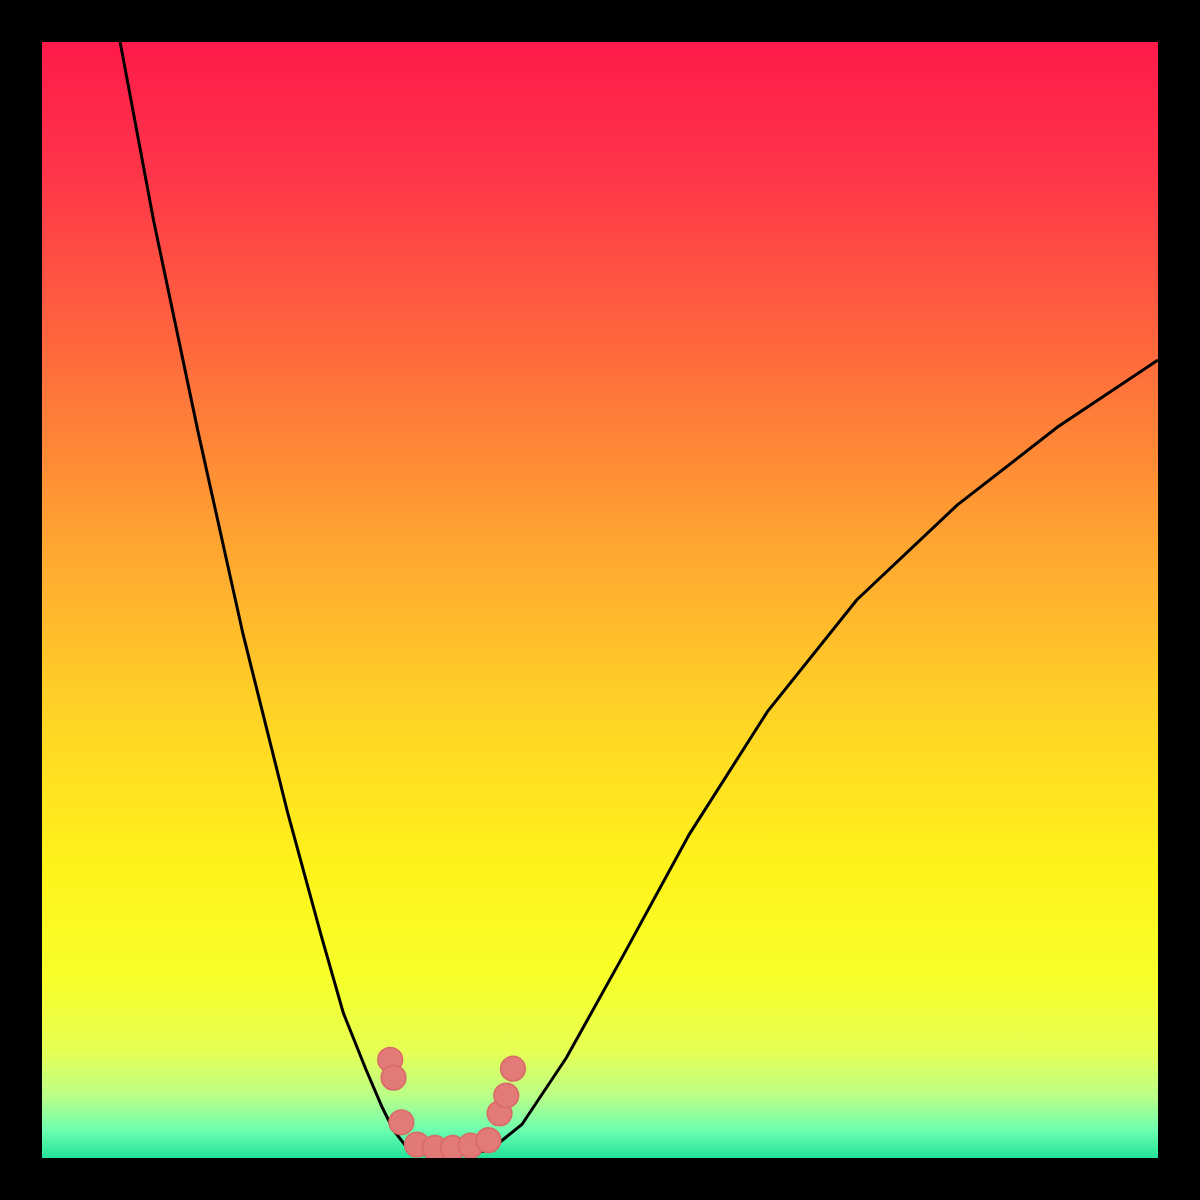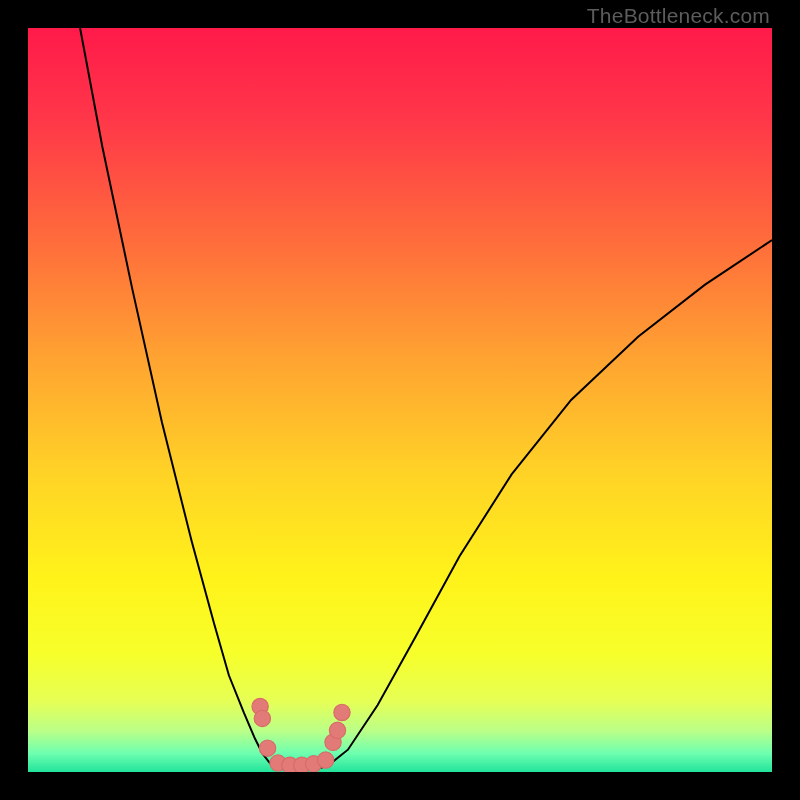--- a/index.html
+++ b/index.html
@@ -39,21 +39,20 @@
     right: 30px;
     color: #5c5c5c;
     font-size: 21px;
     letter-spacing: 0.2px;
   }
 </style>
 </head>
 <body>
 
 <div class="frame">
-  <div class="watermark">TheBottleneck.com</div>
   <div class="plot-area">
     <svg class="gradient" viewBox="0 0 100 100" preserveAspectRatio="none">
       <defs>
         <linearGradient id="bg-grad" x1="0" y1="0" x2="0" y2="1">
             <stop offset="0%" stop-color="#ff1a4a"></stop>
             <stop offset="12%" stop-color="#ff3649"></stop>
             <stop offset="28.000000000000004%" stop-color="#ff6a3c"></stop>
             <stop offset="45%" stop-color="#ffa531"></stop>
             <stop offset="60%" stop-color="#ffd326"></stop>
             <stop offset="74%" stop-color="#fff31a"></stop>

